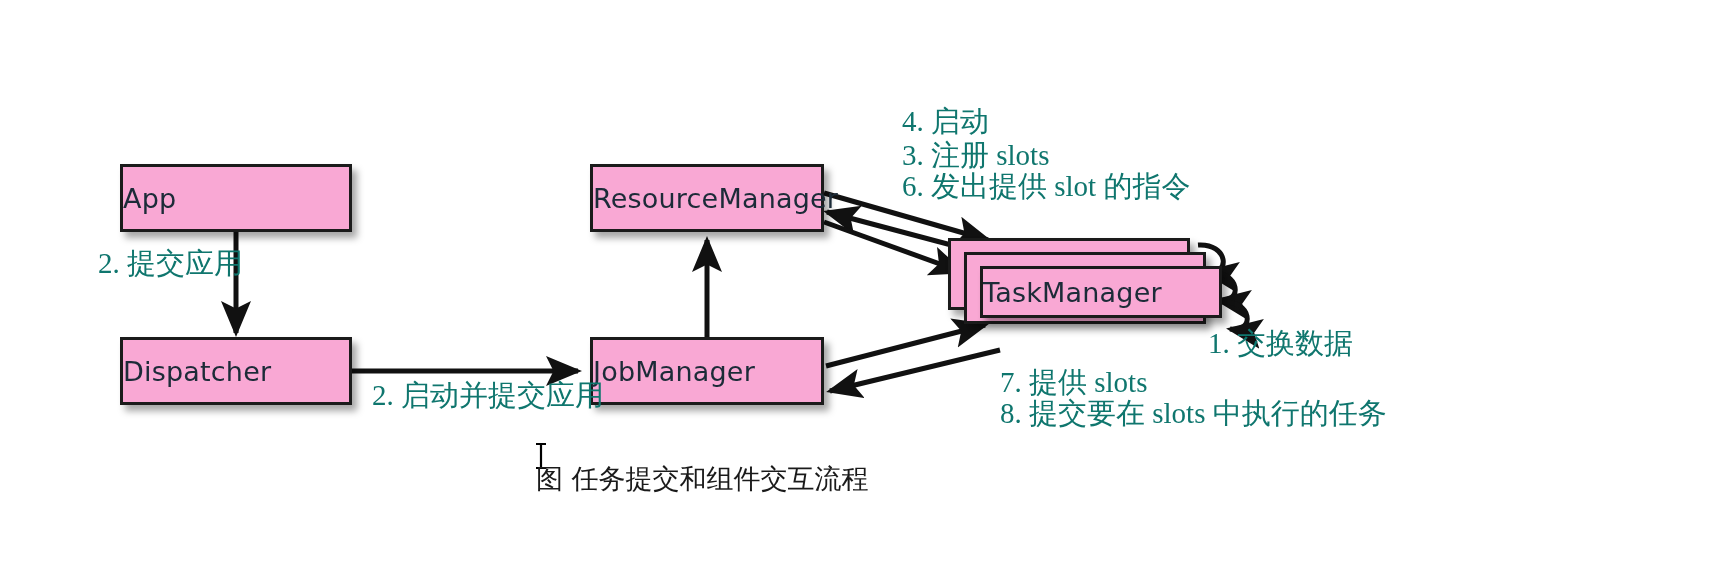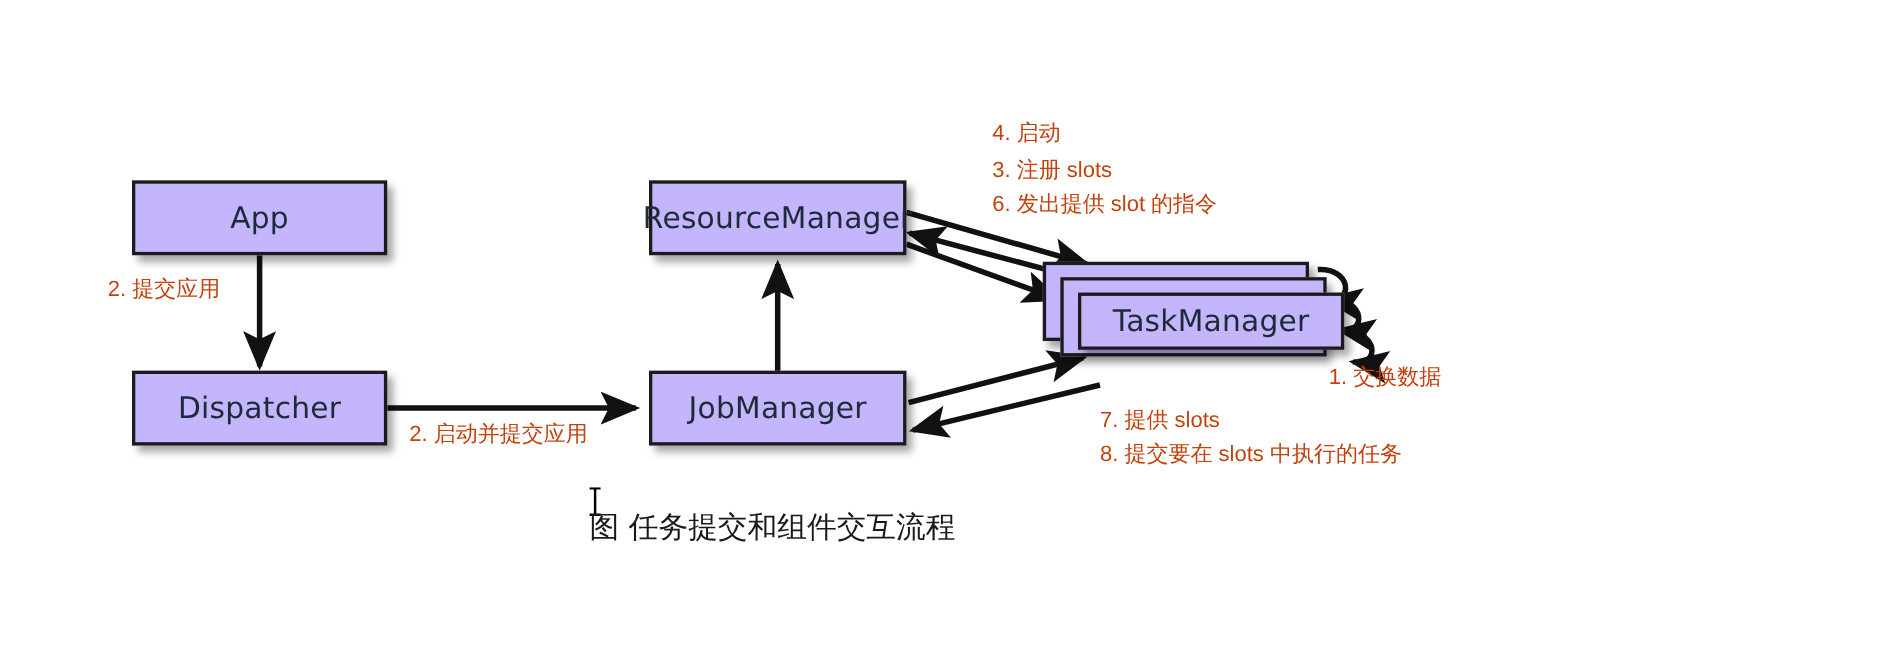--- a/index.html
+++ b/index.html
@@ -18,40 +18,40 @@
   #diagram-svg {
     position: absolute;
     left: 0;
     top: 0;
     width: 1722px;
     height: 587px;
   }
   .node-box {
     position: absolute;
     box-sizing: border-box;
-    background: #c4b5fd;
+    background: #f9a8d4;
     border: 3px solid #1b1b1b;
     box-shadow: 5px 6px 7px rgba(0,0,0,0.35);
     display: flex;
     align-items: center;
-    justify-content: center;
+    justify-content: flex-start;
   }
   .node-label {
     font-family: "DejaVu Sans", "Liberation Sans", sans-serif;
     font-size: 27px;
     font-weight: 400;
     color: #1c2b38;
     letter-spacing: 0.2px;
     white-space: nowrap;
   }
   .edge-label {
     position: absolute;
-    font-family: Liberation Sans, sans-serif;
-    font-size: 20px;
-    color: #c2410c;
+    font-family: Liberation Serif, serif;
+    font-size: 29px;
+    color: #0f766e;
     white-space: nowrap;
     line-height: 32px;
   }
   .caption {
     position: absolute;
     font-family: "DejaVu Serif", "Liberation Serif", serif;
     font-size: 27px;
     color: #1a1a1a;
     white-space: nowrap;
   }

